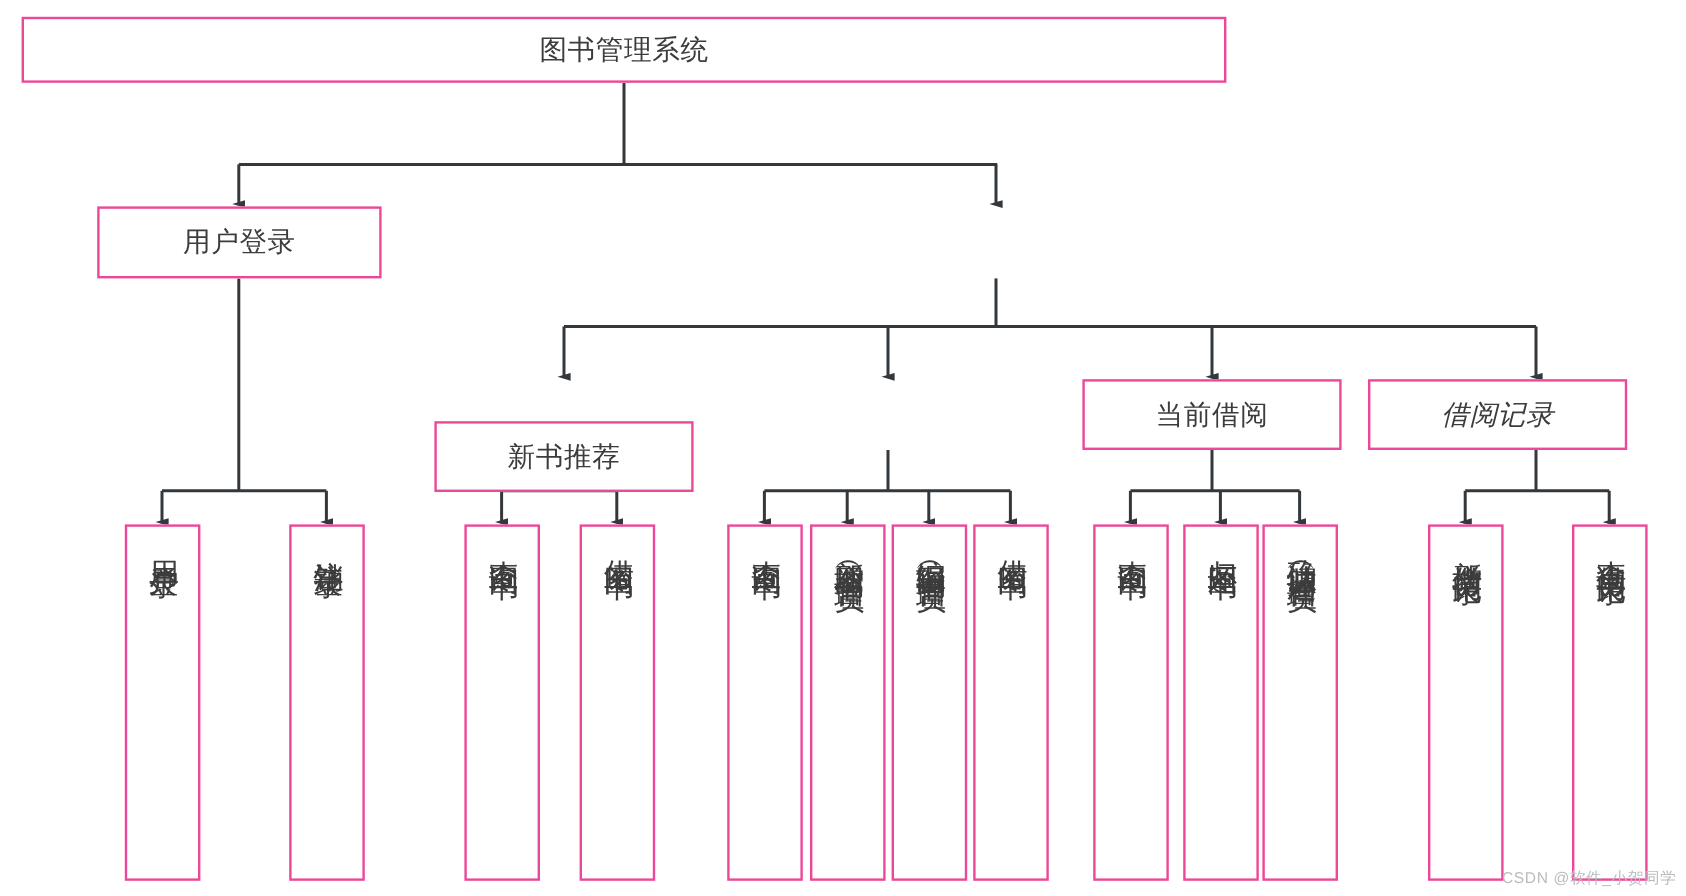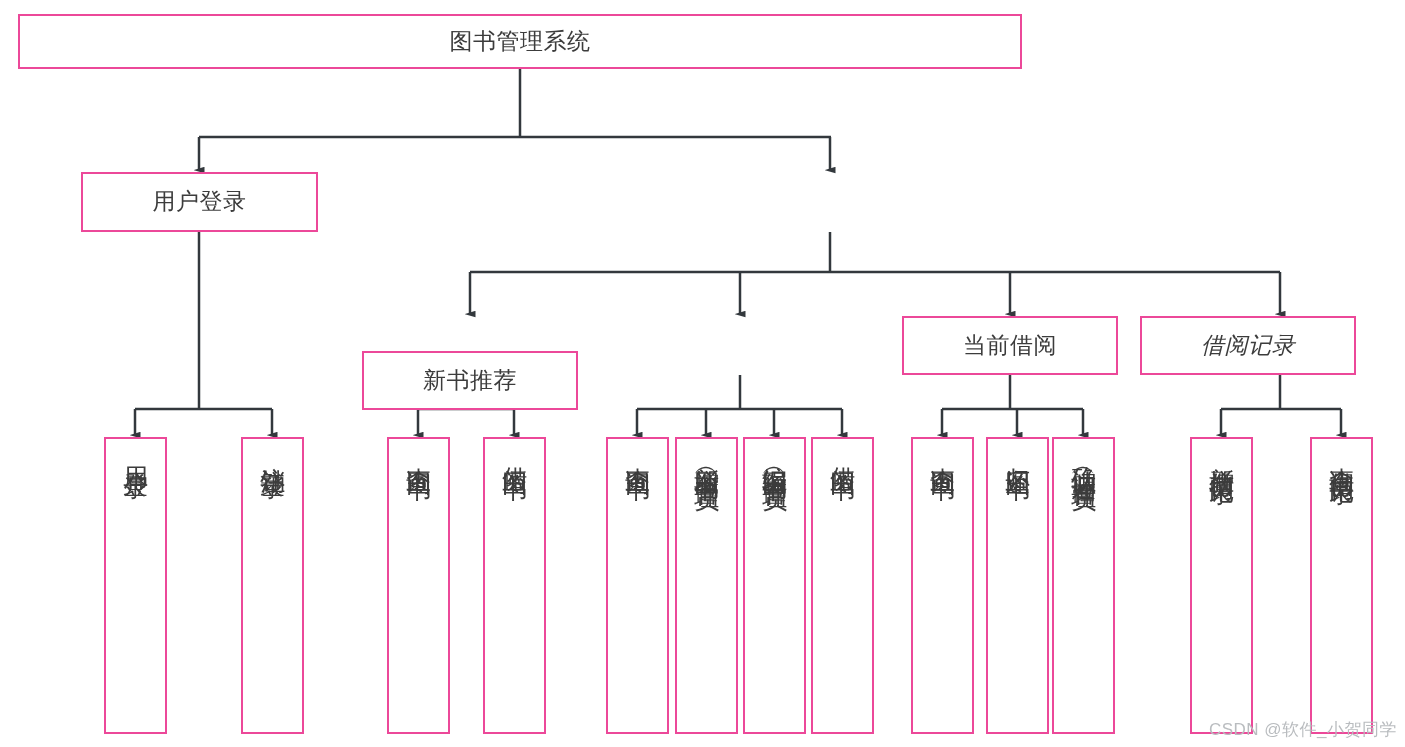--- a/index.html
+++ b/index.html
@@ -56,21 +56,21 @@
     writing-mode: vertical-rl;
     text-orientation: upright;
     font-size: 25px;
     letter-spacing: 3px;
     white-space: nowrap;
   }
   #watermark {
     position: absolute;
     right: 8px;
     bottom: 6px;
-    font-size: 17px;
+    font-size: 13px;
     color: #b9bcbf;
     letter-spacing: 0.5px;
     z-index: 5;
     white-space: nowrap;
   }
 </style>
 </head>
 <body>
 
 <div id="diagram-root">

